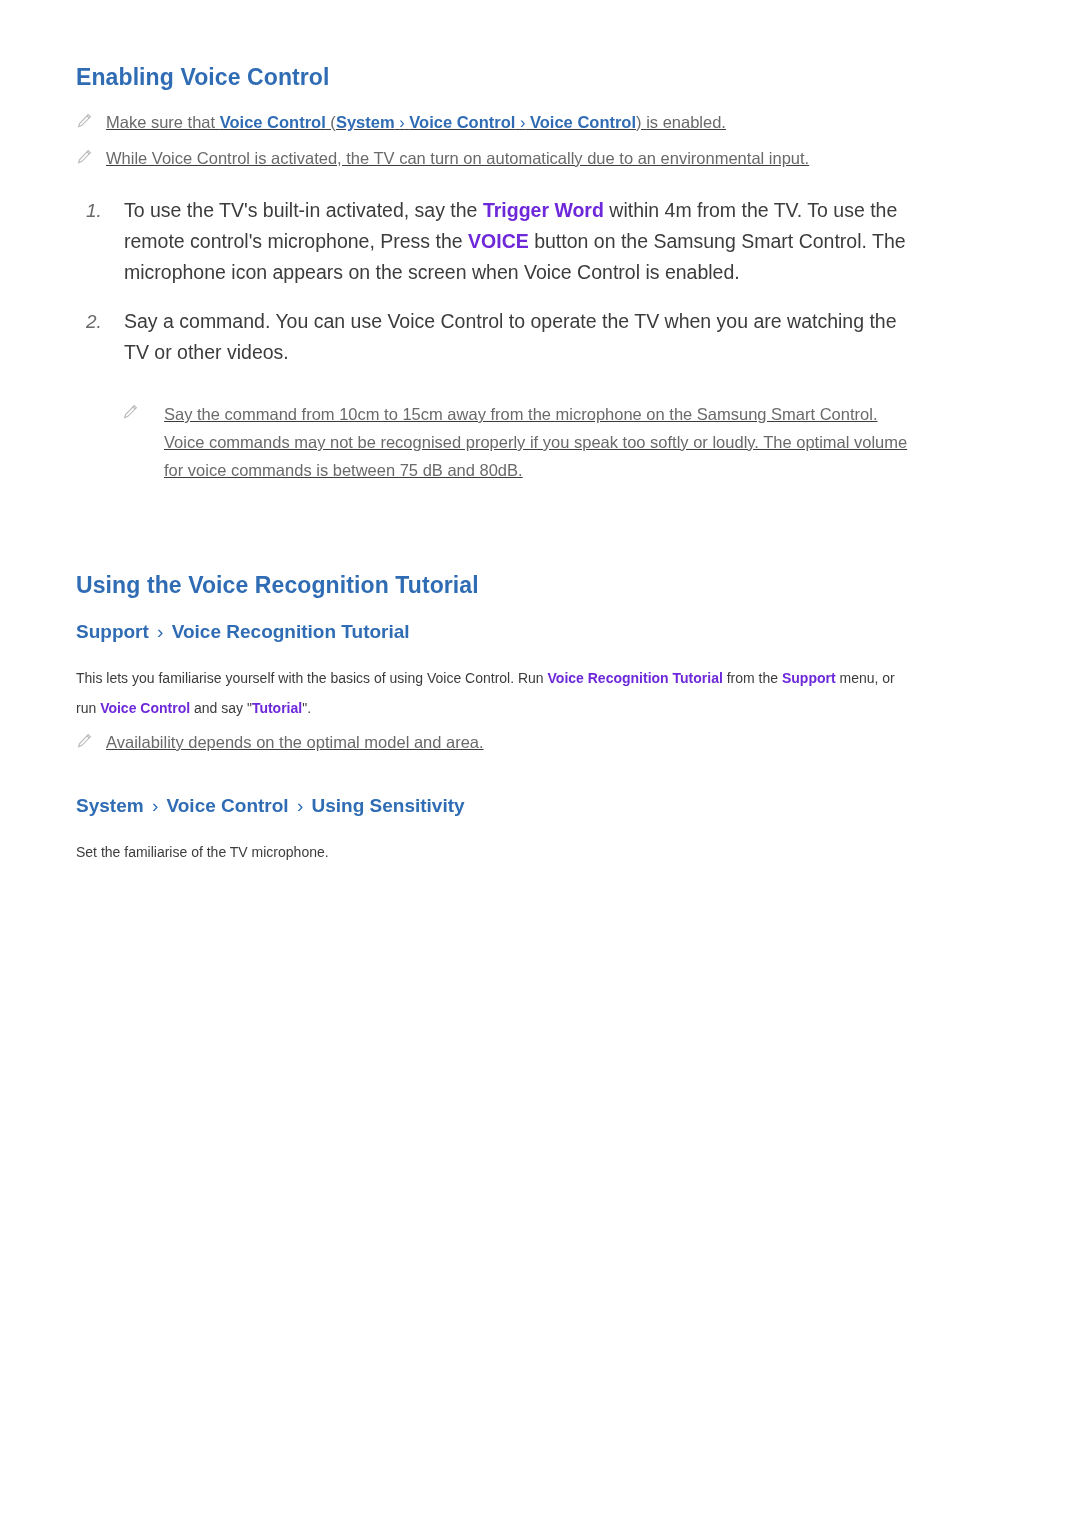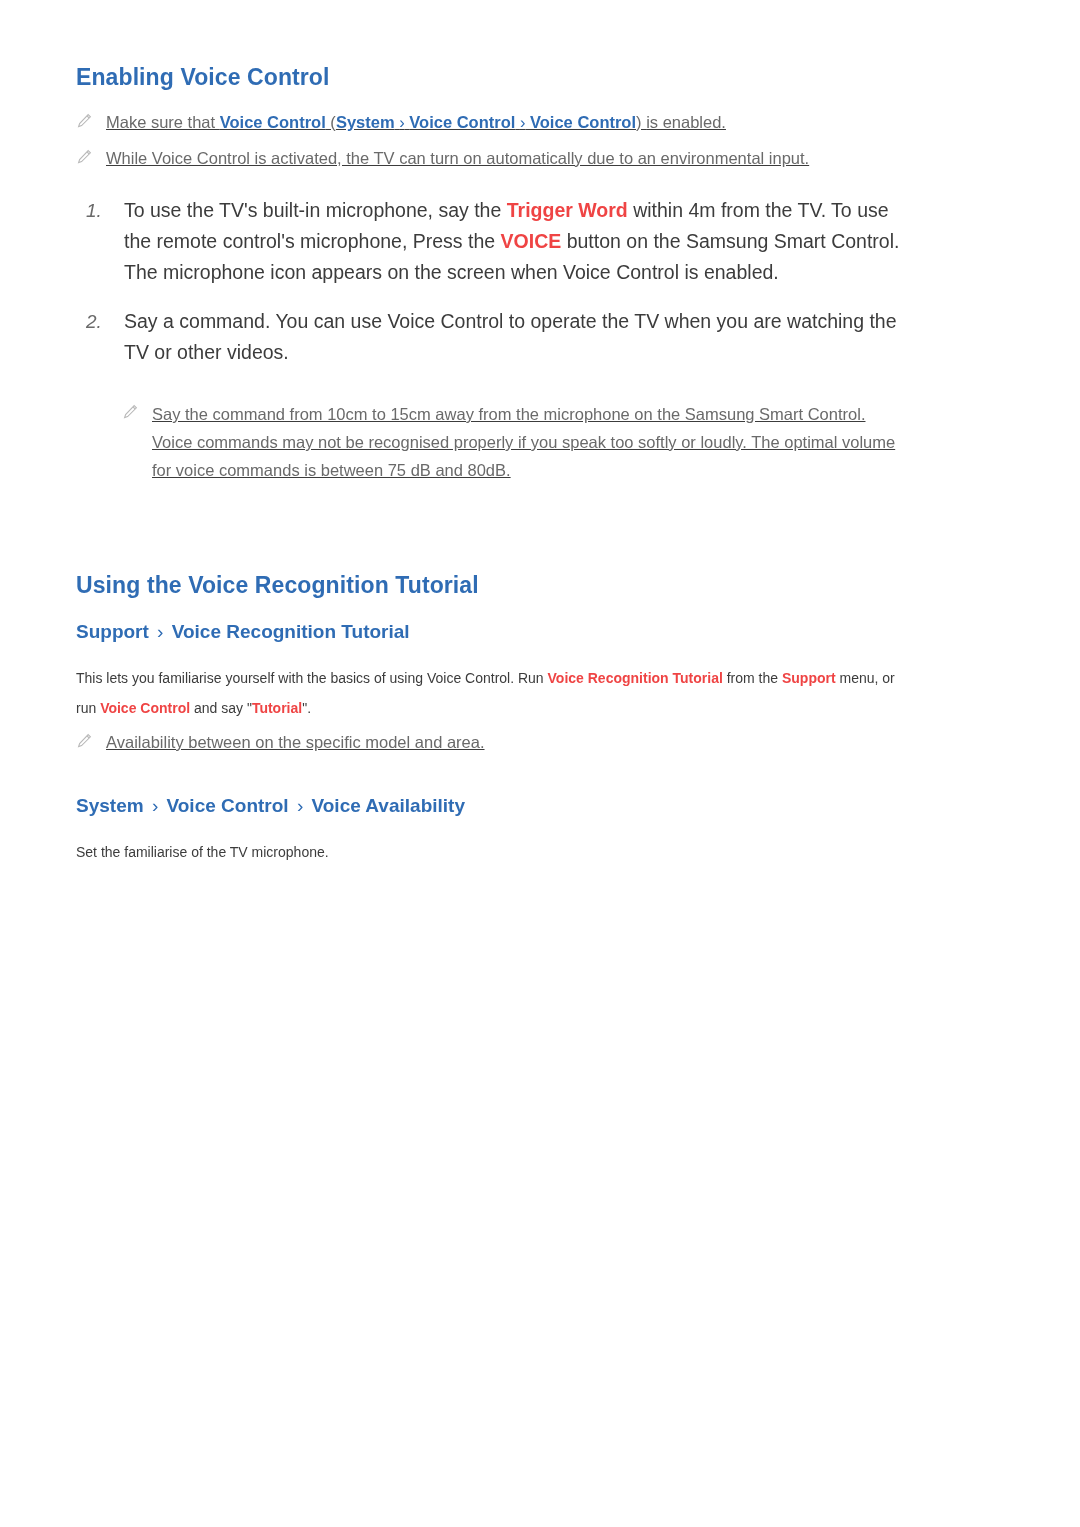--- a/index.html
+++ b/index.html
@@ -45,21 +45,21 @@
     width: 30px;
     padding-top: 4px;
     color: #b9b9b9;
   }
   .note .pencil svg { display: block; }
   .note .note-text {
     font-size: 16.5px;
     line-height: 26px;
     color: #6a6a6a;
   }
-  .note.indented { margin-left: 46px; }
+  .note.indented { margin-left: 46px; gap: 12px; }
   .note.indented .note-text { line-height: 28px; }
 
   
   ol.steps {
     list-style: none;
     margin: 24px 0 0 0;
     padding: 0;
   }
   ol.steps > li {
     position: relative;
@@ -88,21 +88,21 @@
 
   .path {
     font-size: 19px;
     font-weight: bold;
     color: #2f6cb4;
     margin: 0 0 16px 0;
     line-height: 30px;
   }
   .path .chev { font-weight: normal; color: #2f6cb4; padding: 0 3px; }
 
-  .blue { color: #ef4444; font-weight: bold; margin-top: 12px; }
+  .blue { color: #6d28d9; font-weight: bold; margin-top: 12px; }
   .blue-note { color: #2f6cb4; font-weight: bold; }
   .paren { color: #6a6a6a; }
   .chev-inline { color: #2f6cb4; font-weight: normal; }
 
   .spacer-sm { height: 14px; }
   .spacer-md { height: 26px; }
 </style>
 </head>
 <body>
 
@@ -126,21 +126,21 @@
         <path d="M12.2 1.6 L14.4 3.8 L5.6 12.6 L2.6 13.6 L3.6 10.6 Z" fill="none" stroke="#b9b9b9" stroke-width="1.1"></path>
         <path d="M11.0 2.8 L13.2 5.0" fill="none" stroke="#b9b9b9" stroke-width="1.1"></path>
       </svg>
     </span>
     <span class="note-text">While Voice Control is activated, the TV can turn on automatically due to an environmental input.</span>
   </div>
 
   <ol class="steps">
     <li>
       <span class="num">1.</span>
-      <span><span>To use the TV's built-in microphone, say the </span><span class="blue">Trigger Word</span><span> within 4m from the TV. To use the remote control's microphone, Press the </span><span class="blue">VOICE</span><span> button on the Samsung Smart Control. The microphone icon appears on the screen when Voice Control is enabled.</span></span>
+      <span><span>To use the TV's built-in activated, say the </span><span class="blue">Trigger Word</span><span> within 4m from the TV. To use the remote control's microphone, Press the </span><span class="blue">VOICE</span><span> button on the Samsung Smart Control. The microphone icon appears on the screen when Voice Control is enabled.</span></span>
     </li>
     <li>
       <span class="num">2.</span>
       <span>Say a command. You can use Voice Control to operate the TV when you are watching the TV or other videos.</span>
     </li>
   </ol>
 
   <div class="spacer-sm"></div>
 
   <div class="note indented">
@@ -160,22 +160,22 @@
   <p class="body-text"><span>This lets you familiarise yourself with the basics of using Voice Control. Run </span><span class="blue">Voice Recognition Tutorial</span><span> from the </span><span class="blue">Support</span><span> menu, or run </span><span class="blue">Voice Control</span><span> and say "</span><span class="blue">Tutorial</span><span>".</span></p>
 
 
   <div class="note">
     <span class="pencil">
       <svg width="16" height="16" viewBox="0 0 16 16" aria-hidden="true">
         <path d="M12.2 1.6 L14.4 3.8 L5.6 12.6 L2.6 13.6 L3.6 10.6 Z" fill="none" stroke="#b9b9b9" stroke-width="1.1"></path>
         <path d="M11.0 2.8 L13.2 5.0" fill="none" stroke="#b9b9b9" stroke-width="1.1"></path>
       </svg>
     </span>
-    <span class="note-text">Availability between on the specific model and area.</span>
+    <span class="note-text">Availability depends on the optimal model and area.</span>
   </div>
 
   <div class="spacer-md"></div>
 
-  <div class="path"><span>System</span> <span class="chev">›</span> <span>Voice Control</span> <span class="chev">›</span> <span>Voice Availability</span></div>
+  <div class="path"><span>System</span> <span class="chev">›</span> <span>Voice Control</span> <span class="chev">›</span> <span>Using Sensitivity</span></div>
 
   <p class="body-text tight">Set the familiarise of the TV microphone.</p>
 
 </div>
 
 </body></html>

